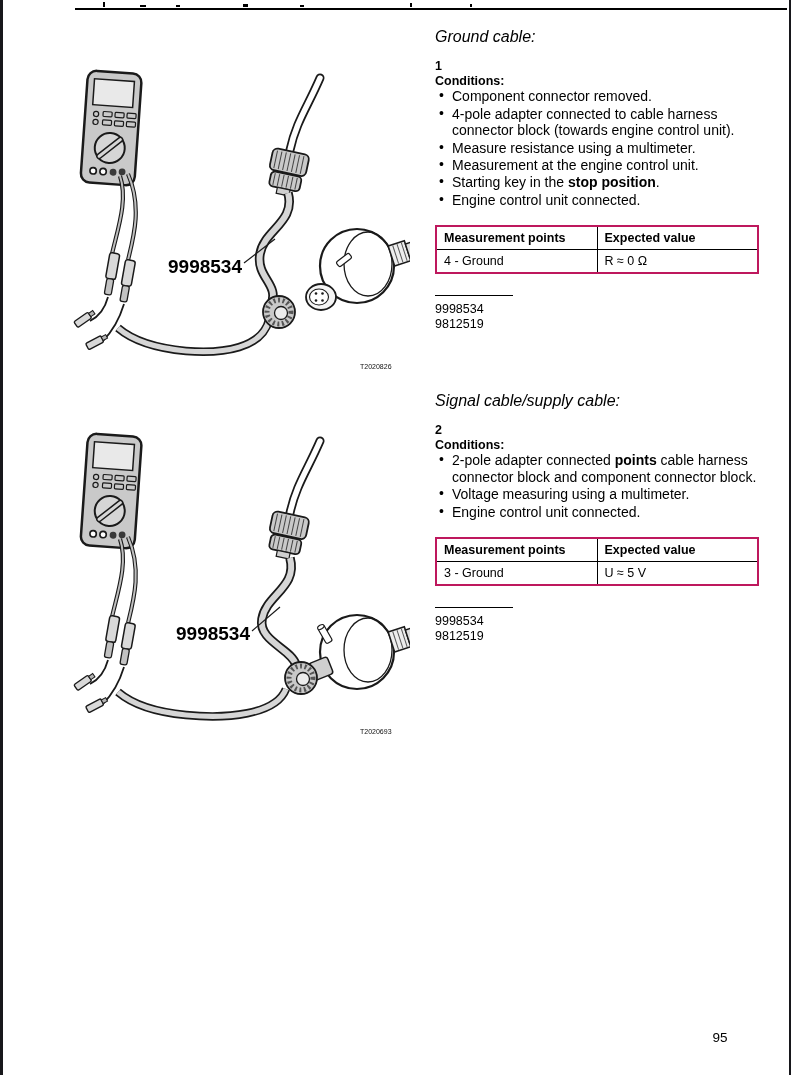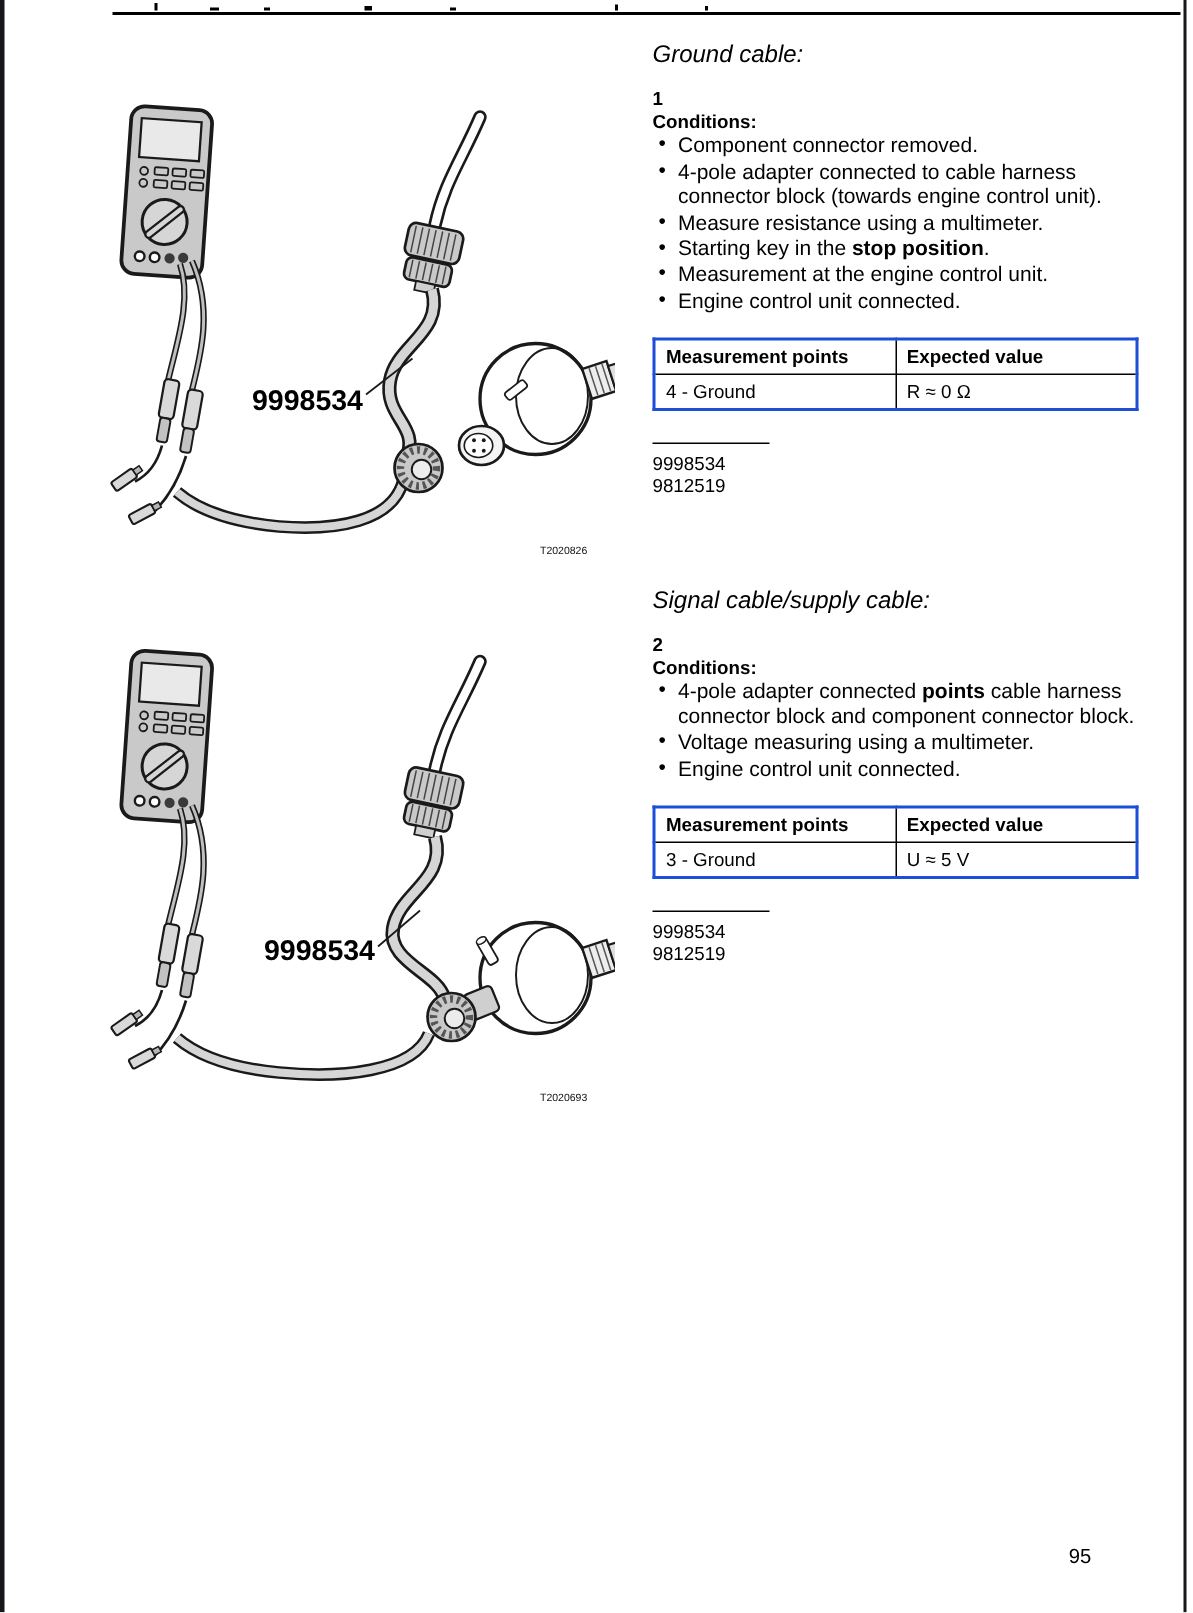--- a/index.html
+++ b/index.html
@@ -14,21 +14,21 @@
   
   .col{position:absolute;left:435px;width:324px;}
   .sec-heading{font-style:italic;font-size:16px;line-height:1.15;font-weight:400;margin:0 0 13px 0;}
   .step-num{font-size:12.5px;font-weight:700;line-height:1.16;margin:0;}
   .cond-label{font-size:12.5px;font-weight:700;line-height:1.16;margin:0;}
   ul.cond{list-style:none;margin:0;padding:0;font-size:14px;line-height:1.17;}
   ul.cond li{position:relative;padding-left:17px;margin-bottom:1px;}
   ul.cond li::before{content:"\2022";position:absolute;left:4px;top:-1px;font-size:14px;}
   ul.cond .b{font-weight:700;}
   table.meas{border-collapse:collapse;margin-top:17px;width:324px;font-size:12.5px;
-             border:2px solid #1d4ed8;table-layout:fixed;}
+             border:2px solid #be185d;table-layout:fixed;}
   table.meas th,table.meas td{border:1.5px solid #000;text-align:left;padding:3px 7px;height:16px;
              overflow:hidden;white-space:nowrap;}
   table.meas th{font-weight:700;}
   table.meas col.c1{width:161px;}
   .footnote{margin-top:21px;}
   .footnote-rule{width:78px;height:0;border-top:1.6px solid #000;margin-bottom:6px;}
   .footnote-line{font-size:12.5px;line-height:1.2;}
   
   .fig{position:absolute;width:352px;height:320px;}
   #fig1{left:58px;top:60px;}
@@ -204,22 +204,22 @@
   </svg>
 
   <div class="col" style="top:28px;">
     <h2 class="sec-heading">Ground cable:</h2>
     <p class="step-num">1</p>
     <p class="cond-label">Conditions:</p>
     <ul class="cond">
         <li><span>Component connector removed.</span></li>
         <li><span>4-pole adapter connected to cable harness connector block (towards engine control unit).</span></li>
         <li><span>Measure resistance using a multimeter.</span></li>
+        <li><span>Measurement at the engine control unit.</span></li>
         <li><span>Starting key in the </span><span class="b">stop position</span><span>.</span></li>
-        <li><span>Measurement at the engine control unit.</span></li>
         <li><span>Engine control unit connected.</span></li>
       </ul>
     <table class="meas">
       <colgroup>
           <col class="c1">
           <col>
         </colgroup>
       <thead>
         <tr>
           <th>Measurement points</th>
@@ -238,21 +238,21 @@
       <div class="footnote-line">9998534</div>
       <div class="footnote-line">9812519</div>
     </div>
   </div>
 
   <div class="col" style="top:392px;">
     <h2 class="sec-heading">Signal cable/supply cable:</h2>
     <p class="step-num">2</p>
     <p class="cond-label">Conditions:</p>
     <ul class="cond">
-        <li><span>4-pole adapter connected </span><span class="b">points</span><span> cable harness connector block and component connector block.</span></li>
+        <li><span>2-pole adapter connected </span><span class="b">points</span><span> cable harness connector block and component connector block.</span></li>
         <li><span>Voltage measuring using a multimeter.</span></li>
         <li><span>Engine control unit connected.</span></li>
       </ul>
     <table class="meas">
       <colgroup>
           <col class="c1">
           <col>
         </colgroup>
       <thead>
         <tr>

